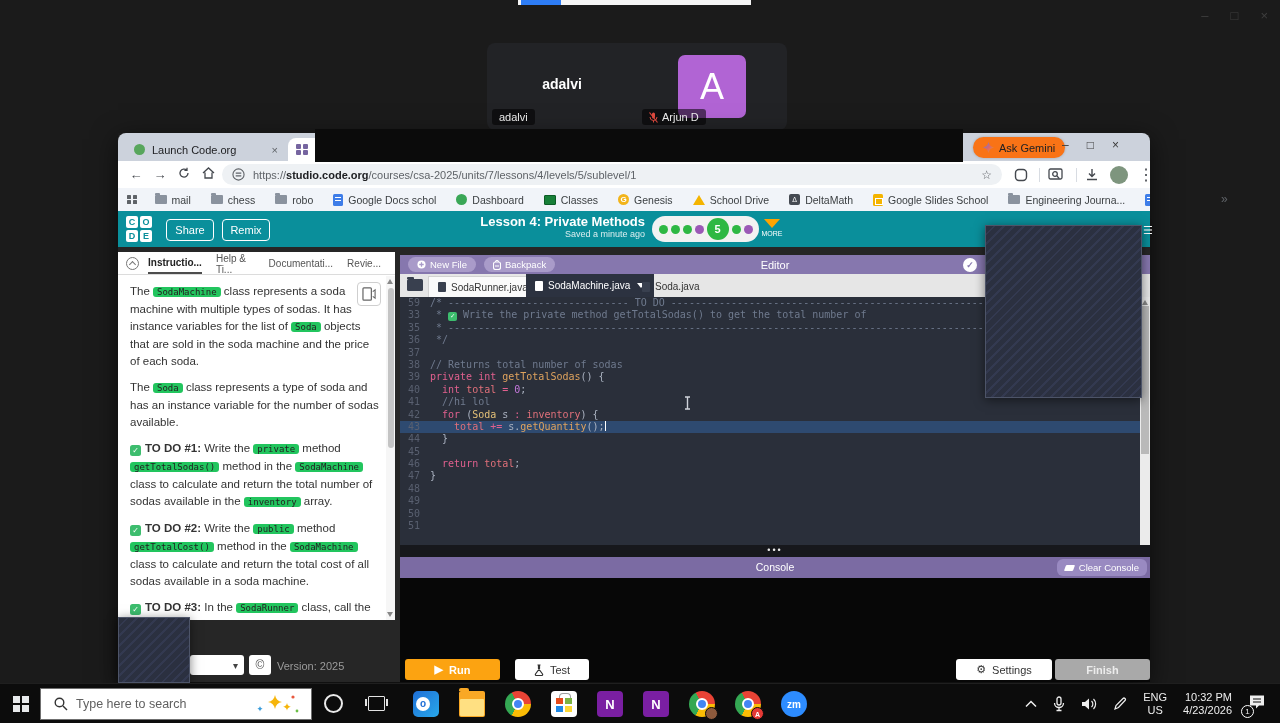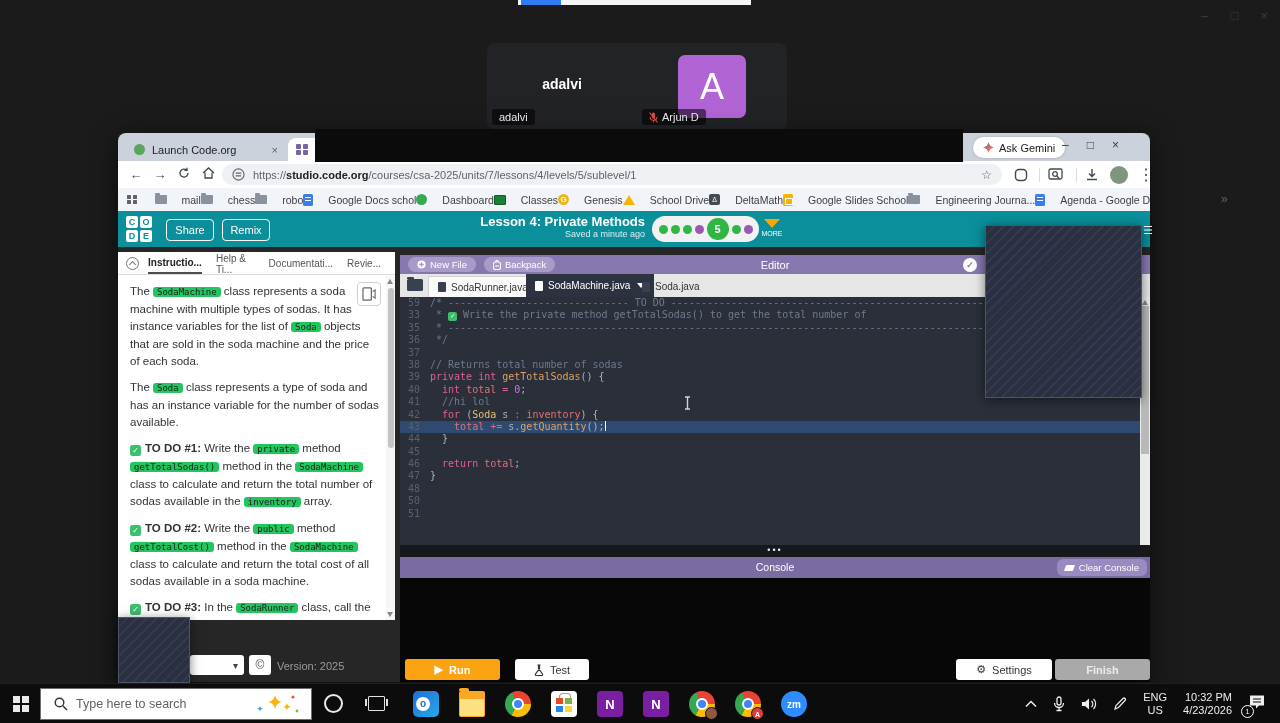--- a/index.html
+++ b/index.html
@@ -30,21 +30,21 @@
   .co-grid { display:grid; grid-template-columns:5px 5px; grid-template-rows:5px 5px; gap:1.5px; }
   .co-grid i { background:#7665a0; border-radius:1px; }
   #toolbar { left:118px; top:161px; width:1032px; height:27px; background:#fff; display:flex; align-items:center; }
   .tb-ic { color:#44484e; font-size:13px; width:24px; text-align:center; }
   #addr { position:absolute; left:104px; top:3px; width:780px; height:21px; background:#eef1f4; border-radius:11px; display:flex; align-items:center; padding:0 10px; }
   #addr .url { font-size:11px; color:#5f6368; white-space:nowrap; overflow:hidden; }
   #addr .url b { color:#202124; font-weight:bold; }
   #addr .star { margin-left:auto; color:#5f6368; font-size:12px; }
   .tb-right { position:absolute; top:3px; height:21px; display:flex; align-items:center; color:#44484e; }
   #bookmarksbar { left:118px; top:188px; width:1032px; height:23px; background:#f1f4f9; display:flex; align-items:center; overflow:hidden; }
-  .bm { display:flex; align-items:center; gap:15px; margin-right:0; font-size:10.5px; color:#3c4043; white-space:nowrap; }
+  .bm { display:flex; align-items:center; gap:5px; margin-right:20px; font-size:10.5px; color:#3c4043; white-space:nowrap; }
   .bm-ic { width:12px; height:11px; flex:0 0 auto; display:flex; align-items:center; justify-content:center; font-size:8px; color:#fff; }
   .bm-folder { width:12px; height:9px; background:#8a929e; border-radius:1px; position:relative; }
   .bm-folder::before { content:""; position:absolute; left:0; top:-2px; width:5px; height:2px; background:#8a929e; border-radius:1px 1px 0 0; }
   .bm-docs { width:10px; height:12px; background:#3e7de8; border-radius:1.5px; position:relative; }
   .bm-docs::before { content:""; position:absolute; left:2px; top:3px; width:6px; height:1.5px; background:#fff; box-shadow:0 3px 0 #fff; }
   .bm-greendot { width:11px; height:11px; border-radius:50%; background:#3aa757; }
   .bm-classroom { width:12px; height:10px; background:#188038; border-radius:1px; border:1px solid #0d5c26; }
   .bm-genesis { width:11px; height:11px; border-radius:50%; background:#f2b41b; font-weight:bold; }
   .bm-drive { width:0; height:0; border-left:6px solid transparent; border-right:6px solid transparent; border-bottom:10px solid #f4b400; position:relative; }
   .bm-delta { width:11px; height:11px; border-radius:2px; background:#454a52; font-size:7px; }
@@ -139,21 +139,21 @@
   #settings-btn { left:956px; width:96px; background:#fff; color:#333; font-weight:normal; }
   #finish-btn { left:1055px; width:95px; background:#a9a9a9; color:#ececec; }
 
   
   .striped { background:repeating-linear-gradient(135deg,#2b3040 0 5px,#333950 5px 7px); border:1px solid #4d5468; box-shadow:0 2px 10px rgba(0,0,0,.5); }
   #overlay-right { left:985px; top:225px; width:157px; height:173px; }
   #overlay-bl { left:118px; top:617px; width:72px; height:66px; }
   #overlay-tabs { left:315px; top:129px; width:648px; height:33px; background:#0b0b0b; }
 
   
-  #ask-gemini { left:973px; top:137px; height:21px; background:#ffffff; border-radius:11px; display:flex; align-items:center; gap:5px; padding:0 10px; font-size:11px; color:#202124; box-shadow:0 0 3px rgba(0,0,0,.2); }
+  #ask-gemini { left:973px; top:137px; height:21px; background:#f97316; border-radius:11px; display:flex; align-items:center; gap:5px; padding:0 10px; font-size:11px; color:#202124; box-shadow:0 0 3px rgba(0,0,0,.2); }
   #bw-controls { left:1062px; top:138px; display:flex; gap:18px; color:#3a3a3a; font-size:12px; }
 
   
   #taskbar { left:0; top:683px; width:1280px; height:40px; background:#0c0c0c; border-top:1px solid #1f1f1f; }
   #start { position:absolute; left:13px; top:12px; display:grid; grid-template-columns:7px 7px; grid-template-rows:7px 7px; gap:1.5px; }
   #start i { background:#e8eaec; }
   #tb-search { position:absolute; left:40px; top:4px; width:272px; height:32px; background:#fff; border:1px solid #6f6f6f; display:flex; align-items:center; }
   #tb-search input { border:none; outline:none; font-size:12.5px; color:#333; width:160px; font-family:"Liberation Sans",sans-serif; }
   #tb-search input::placeholder { color:#606060; }
   #cortana { position:absolute; left:324px; top:10px; width:19px; height:19px; border:2px solid #eaeaea; border-radius:50%; }
@@ -451,20 +451,21 @@
       <div class="cl"><span class="ln">39</span><span class="ct"><span class="kw">private int </span><span class="fn">getTotalSodas</span><span class="pl">() {</span></span></div>
       <div class="cl"><span class="ln">40</span><span class="ct"><span class="pl">  </span><span class="kw">int </span><span class="vr">total</span><span class="kw"> = </span><span class="nm">0</span><span class="pl">;</span></span></div>
       <div class="cl"><span class="ln">41</span><span class="ct"><span class="pl">  </span><span class="cm">//hi lol</span></span></div>
       <div class="cl"><span class="ln">42</span><span class="ct"><span class="pl">  </span><span class="kw">for </span><span class="pl">(</span><span class="cl-s">Soda</span><span class="pl"> s </span><span class="kw">:</span><span class="pl"> </span><span class="vr">inventory</span><span class="pl">) {</span></span></div>
       <div class="cl hl"><span class="ln">43</span><span class="ct"><span class="pl">    </span><span class="vr">total</span><span class="kw"> += </span><span class="pl">s.</span><span class="fn">getQuantity</span><span class="pl">();</span><span class="caret-b"></span></span></div>
       <div class="cl"><span class="ln">44</span><span class="ct"><span class="pl">  }</span></span></div>
       <div class="cl"><span class="ln">45</span><span class="ct"></span></div>
       <div class="cl"><span class="ln">46</span><span class="ct"><span class="pl">  </span><span class="kw">return </span><span class="vr">total</span><span class="pl">;</span></span></div>
       <div class="cl"><span class="ln">47</span><span class="ct"><span class="pl">}</span></span></div>
       <div class="cl"><span class="ln">48</span><span class="ct"></span></div>
+      <div class="cl"><span class="ln">49</span><span class="ct"></span></div>
       <div class="cl"><span class="ln">50</span><span class="ct"></span></div>
       <div class="cl"><span class="ln">51</span><span class="ct"></span></div>
     </div>
   <div class="abs" id="ibeam">
     <svg width="9" height="14" viewBox="0 0 9 14">
         <path d="M2 1 h5 M4.5 1 v12 M2 13 h5" stroke="#cfd3da" stroke-width="1.4" fill="none"></path>
       </svg>
   </div>
   <div class="abs" id="ed-scroll">
     <span class="sb-arrow sb-up" style="left:1.5px"></span>

